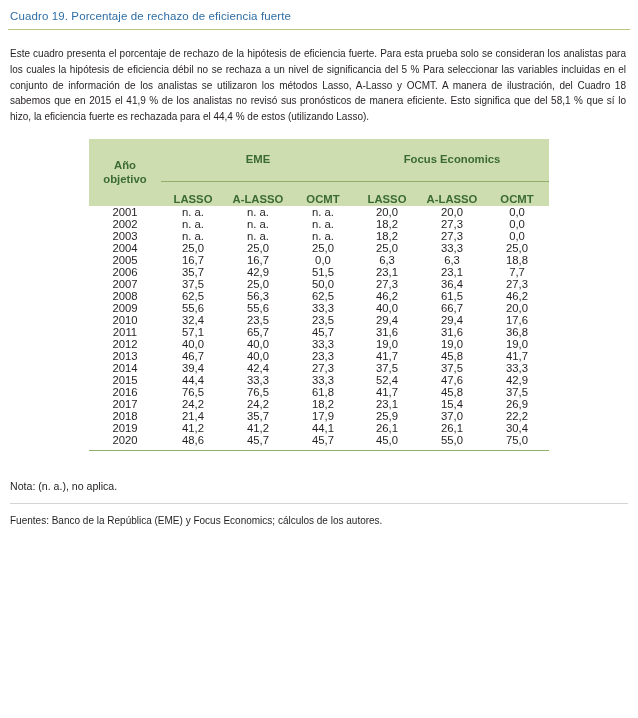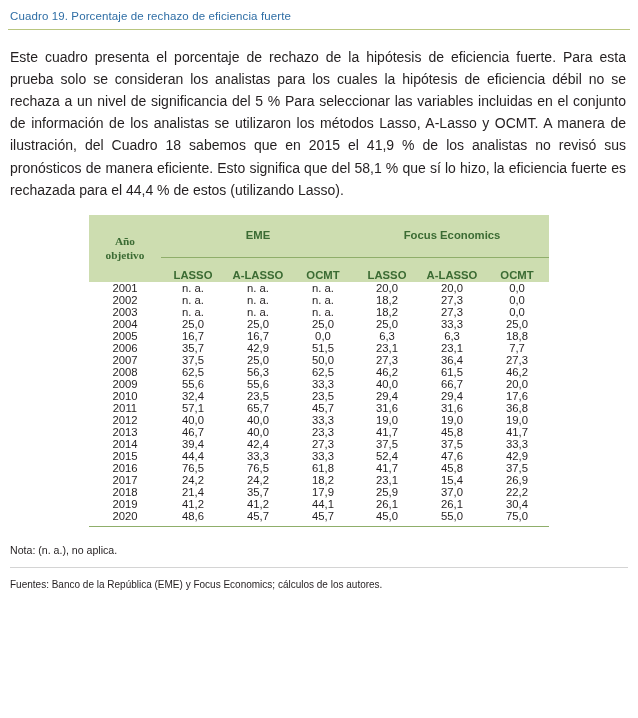--- a/index.html
+++ b/index.html
@@ -25,21 +25,21 @@
     font-size: 11.5px;
     color: #2f6ea5;
     padding: 10px 0 7px 2px;
     letter-spacing: 0.01em;
   }
   .title-rule {
     border-bottom: 1.5px solid #b9c67f;
     margin: 0 0 14px 0;
   }
   .intro {
-    font-size: 14px;
+    font-size: 10px;
     line-height: 1.58;
     text-align: justify;
     color: #231f20;
     margin: 16px 4px 14px 2px;
   }
   table.data {
     border-collapse: collapse;
     margin: 0 auto;
     width: 460px;
     table-layout: fixed;
@@ -63,21 +63,20 @@
   }
   .hdr-sub {
     height: 24px;
     padding-bottom: 7px;
     vertical-align: bottom;
     line-height: 1.15;
   }
   .hdr-year {
     line-height: 1.3;
     padding: 6px 0 7px 0;
-    font-family: Liberation Serif, serif;
   }
   .hdr-year span {
     display: block;
   }
   .group-underline {
     border-bottom: 1px solid #8fae6a;
   }
   td.year {
     font-size: 11.3px;
     font-weight: normal;
@@ -94,21 +93,21 @@
   tr.last-row td {
     padding-bottom: 4px;
     text-align: center;
   }
   .table-bottom {
     width: 460px;
     margin: 0 auto;
     border-top: 1.2px solid #8fae6a;
   }
   .notes {
-    margin: 4px 2px;
+    margin: 16px 2px;
   }
   .note {
     font-size: 10.6px;
     color: #231f20;
     padding: 13px 0 0 0;
   }
   .note-rule {
     margin-top: 11px;
     border-bottom: 1px solid #d4d4d4;
   }

